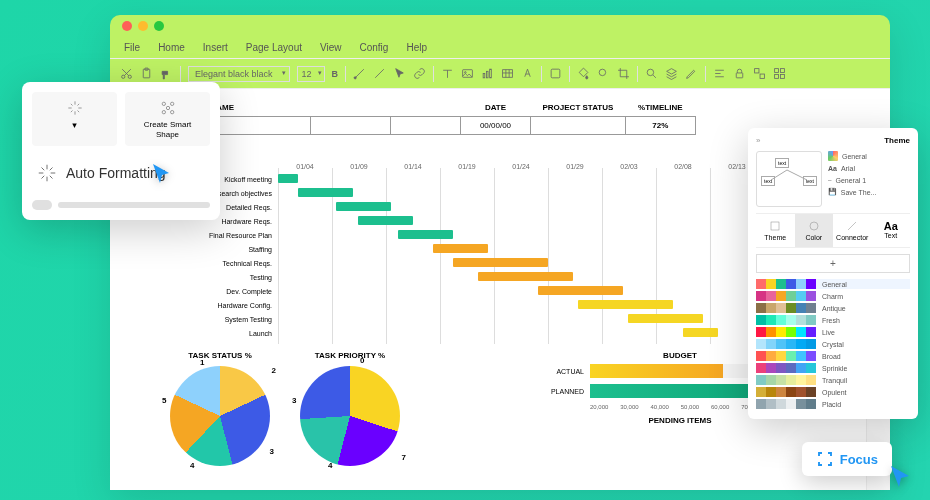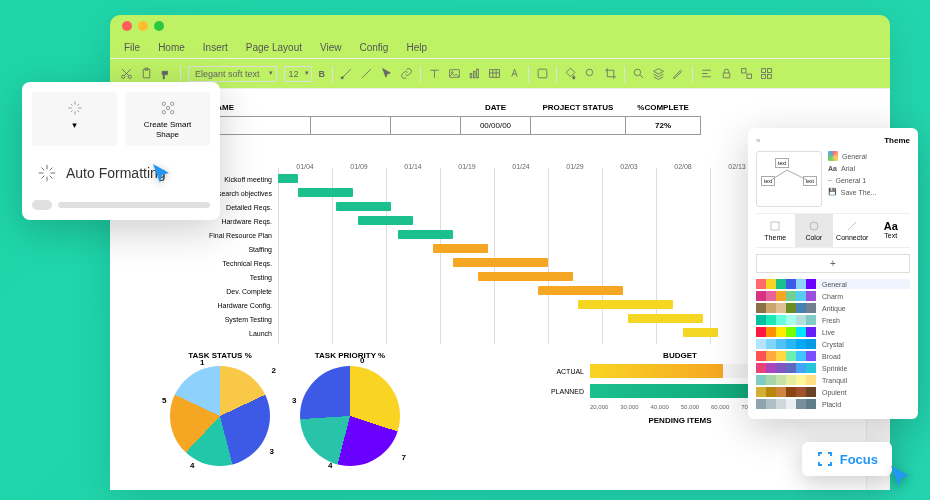--- a/index.html
+++ b/index.html
@@ -125,21 +125,21 @@
         <path d="M8 16 20 4M16 16 4 4"></path>
       </svg>
     <svg viewBox="0 0 24 24">
         <rect x="6" y="4" width="12" height="16" rx="1"></rect>
         <rect x="9" y="2" width="6" height="4" rx="1"></rect>
       </svg>
     <svg viewBox="0 0 24 24">
         <path d="M4 8h10v6H8v8H6v-8H4z" fill="#666"></path>
       </svg>
     <div class="sep"></div>
-    <div class="font-select">Elegant soft text</div>
+    <div class="font-select">Elegant black black</div>
     <div class="size-select">12</div>
     <span style="font-weight:700">B</span>
     <div class="sep"></div>
     <svg viewBox="0 0 24 24">
         <path d="M4 20 20 4"></path>
         <circle cx="4" cy="20" r="2" fill="#666"></circle>
       </svg>
     <svg viewBox="0 0 24 24">
         <path d="M4 20 20 4"></path>
       </svg>
@@ -221,21 +221,21 @@
   <div class="canvas">
 
     <table class="header-table">
       <tbody>
           <tr>
         <th style="text-align:left;padding-left:0">PROJECT NAME</th>
         <th></th>
             <th></th>
         <th>DATE</th>
         <th>PROJECT STATUS</th>
-        <th>%COMPLETE</th>
+        <th>%TIMELINE</th>
       </tr>
       <tr>
         <td style="width:140px"></td>
             <td style="width:80px"></td>
             <td style="width:60px"></td>
         <td>00/00/00</td>
         <td></td>
         <td style="font-weight:700">72%</td>
       </tr>
     </tbody>

